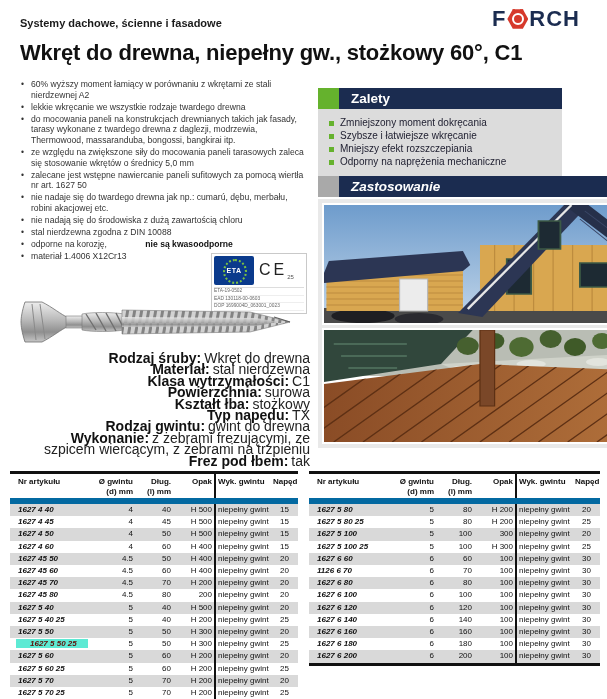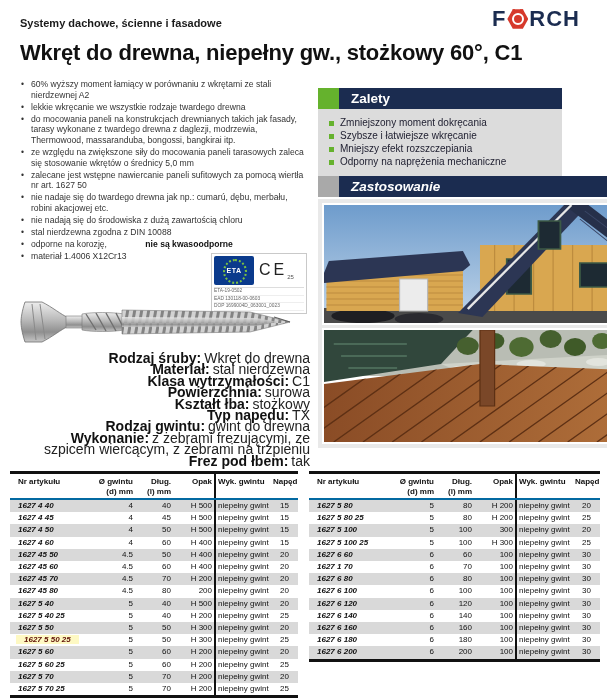--- a/index.html
+++ b/index.html
@@ -61,30 +61,30 @@
   .photo-frame{margin-top:2px;background:#e9e9e9;padding:4px;}
   .photo{background:#fff;padding:2px;}
   .photo + .photo{margin-top:3px;}
   .photo svg{display:block;width:100%;}
   
   table.dtable{position:absolute;top:471px;border-collapse:collapse;
        border-top:3px solid #111;border-bottom:3px solid #111;table-layout:fixed;}
   .t-left{left:10px;width:288px;}
   .t-right{left:309px;width:291px;}
   .dtable th{font-size:8px;font-weight:bold;color:#111;text-align:right;vertical-align:top;
-       padding:3px 2px 2px;border-bottom:2px solid #0369a1;line-height:9.5px;}
+       padding:3px 2px 2px;border-bottom:6px solid #0369a1;line-height:9.5px;}
   .dtable th .l2{display:block;font-weight:bold;}
   .dtable td{font-size:8px;color:#111;text-align:right;padding:2px 2px;line-height:8.2px;
        white-space:nowrap;overflow:hidden;}
   .dtable .h-art,.dtable .c-art{text-align:left;padding-left:8px;}
   .dtable .c-art{font-weight:bold;font-style:italic;}
   .dtable .h-wyk,.dtable .c-wyk{text-align:left;border-left:2px solid #111;}
   .dtable .h-nap,.dtable .c-nap{padding-right:9px;text-align:right;}
   .dtable tbody tr:nth-child(odd){background:#d9d9d9;}
-  .dtable tr.hl .art{background:#fef9c3;color:#5f1008;padding:0 8px;margin-left:-2px;}
+  .dtable tr.hl .art{background:#5eead4;color:#5f1008;padding:0 14px;margin-left:-2px;}
 </style>
 </head>
 <body>
 
 <div class="page">
 
   <div class="category">Systemy dachowe, ścienne i fasadowe</div>
   <div class="logo">
     <span>F</span>
     <span class="hex">
@@ -450,21 +450,21 @@
       </tr>
         <tr>
         <td class="c-art"><span class="art">1627 6 60</span></td>
         <td>6</td>
         <td>60</td>
         <td>100</td>
         <td class="c-wyk">niepełny gwint</td>
         <td class="c-nap">30</td>
       </tr>
         <tr>
-        <td class="c-art"><span class="art">1627 1 70</span></td>
+        <td class="c-art"><span class="art">1126 6 70</span></td>
         <td>6</td>
         <td>70</td>
         <td>100</td>
         <td class="c-wyk">niepełny gwint</td>
         <td class="c-nap">30</td>
       </tr>
         <tr>
         <td class="c-art"><span class="art">1627 6 80</span></td>
         <td>6</td>
         <td>80</td>

